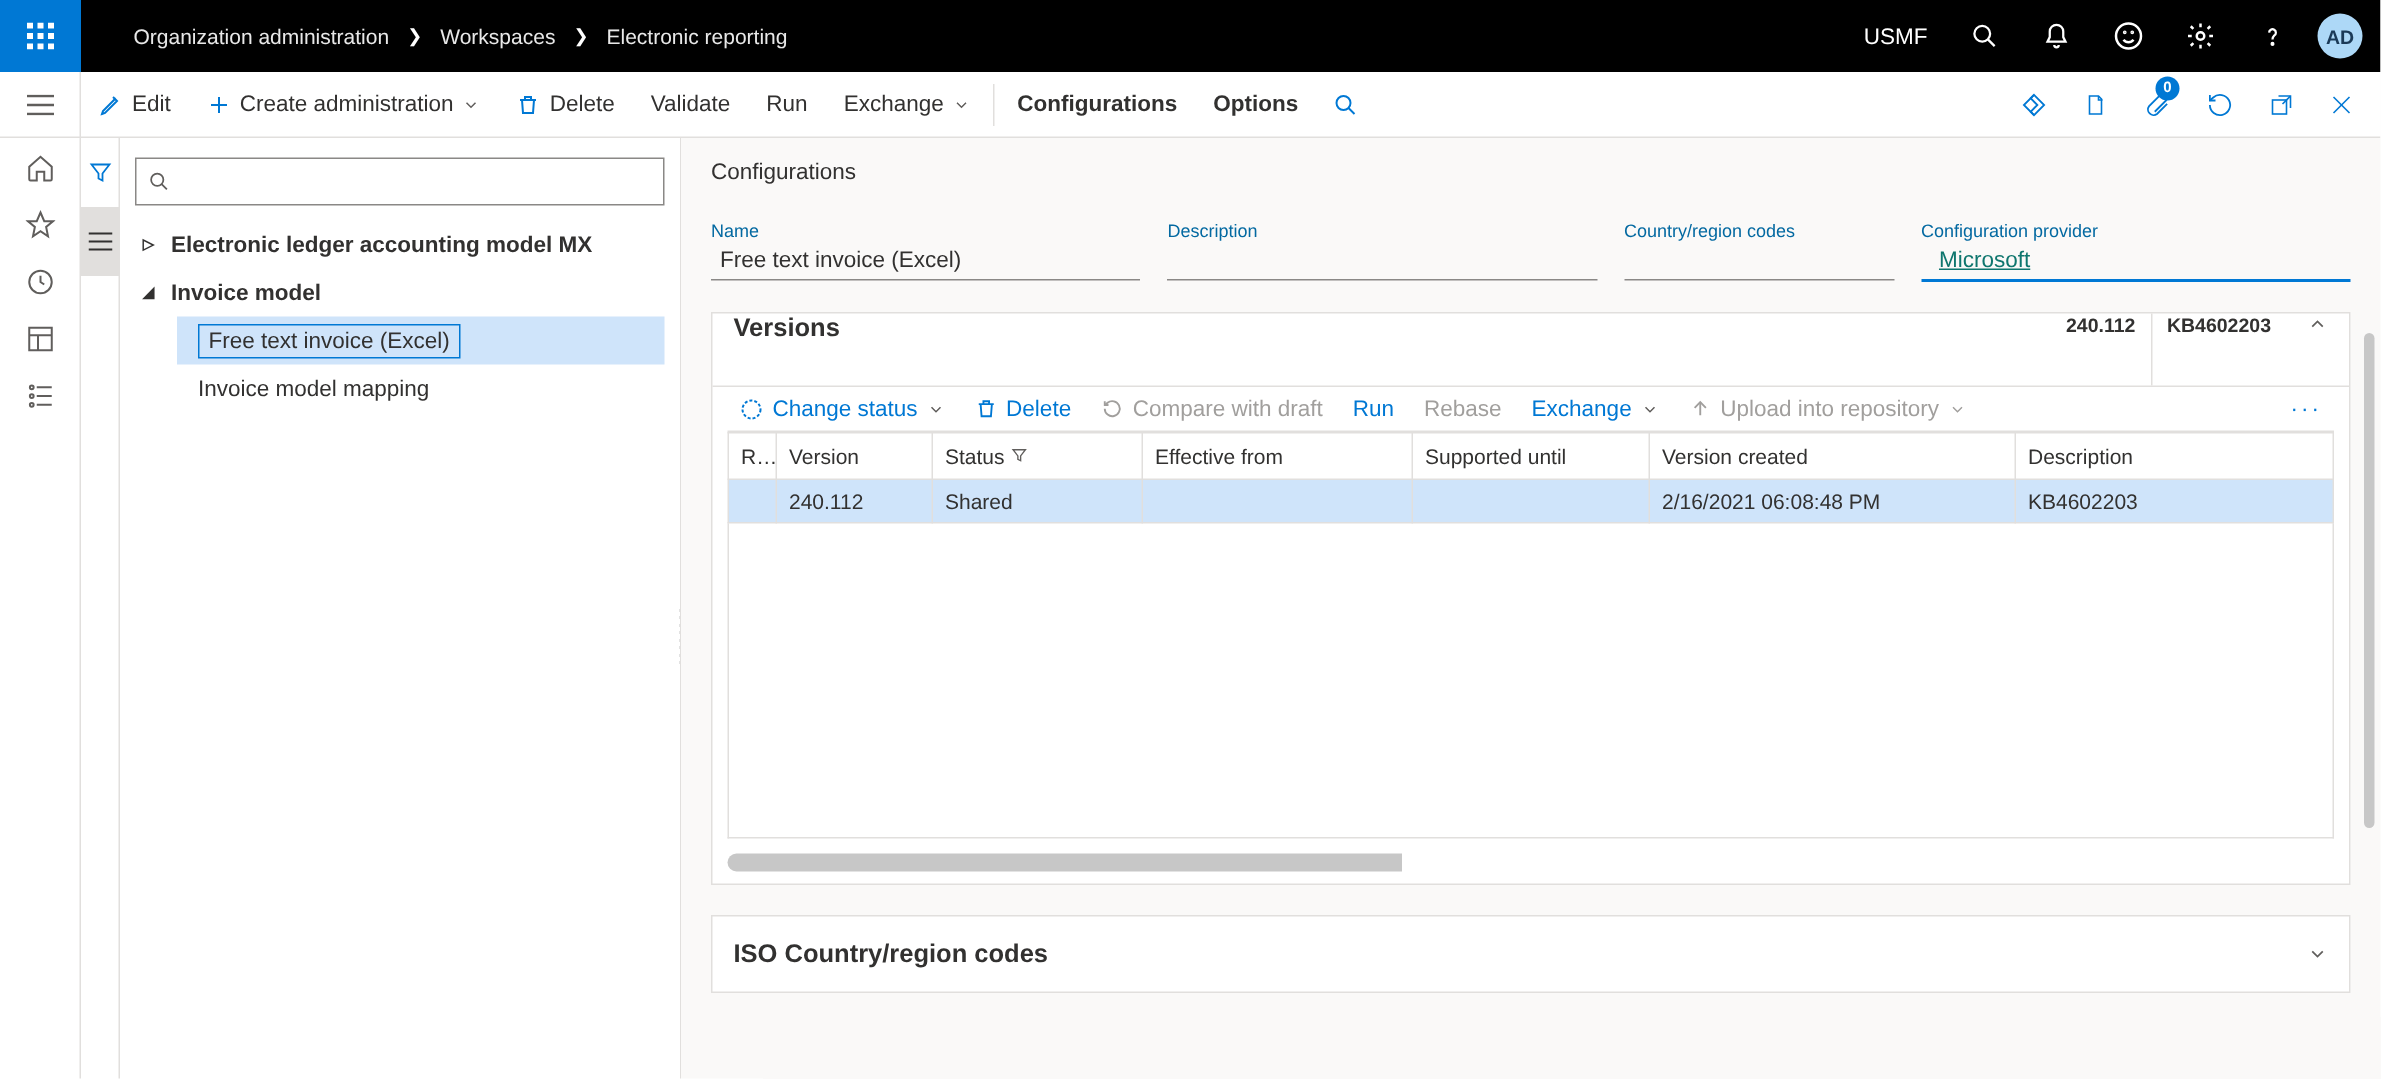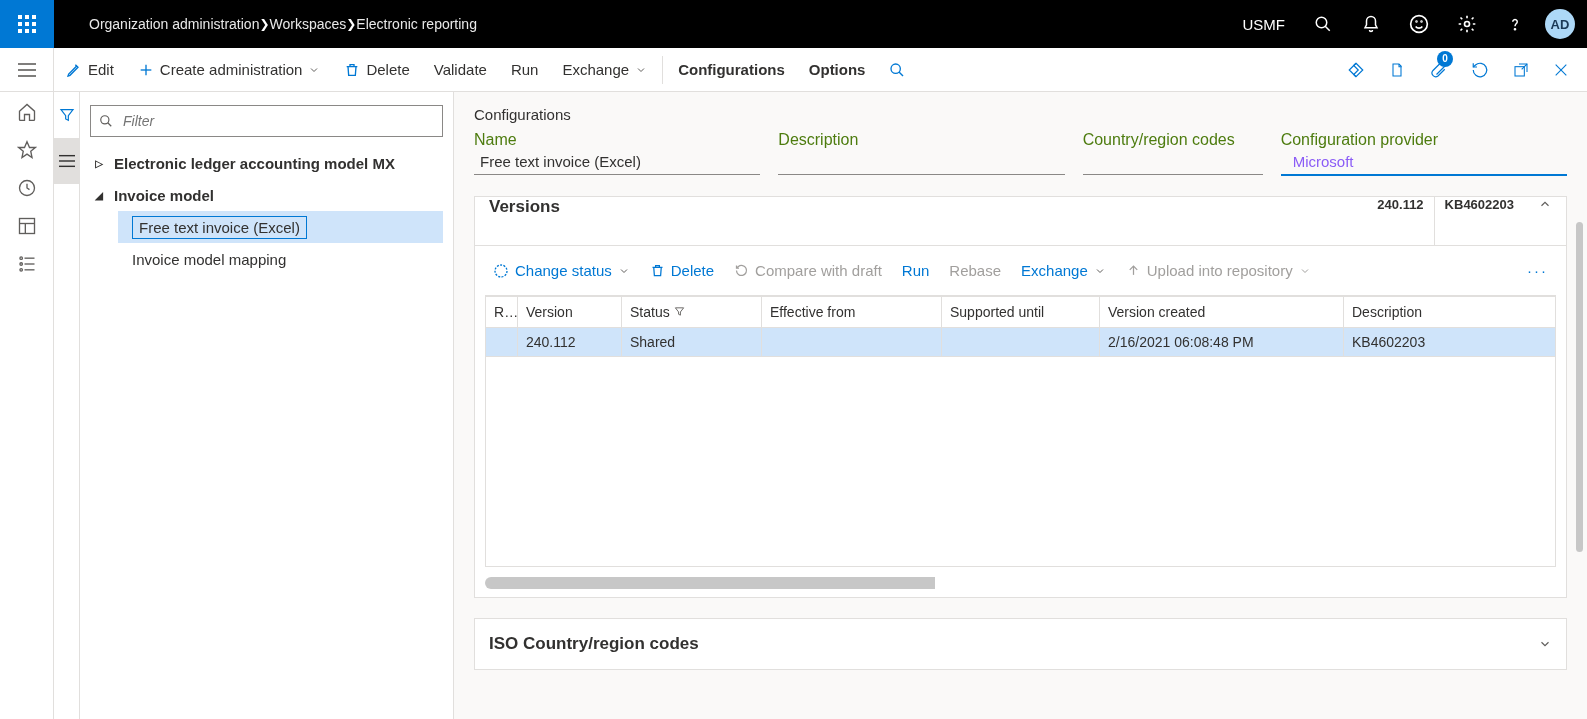--- a/index.html
+++ b/index.html
@@ -3,21 +3,21 @@
 <meta charset="utf-8">
 <style>
   * { box-sizing: border-box; }
   html, body { margin:0; padding:0; height:100%; font-family: "Segoe UI", Arial, sans-serif; font-size:14px; color:#323130; background:#fff; }
   svg { display:block; }
 
   
   .topbar { display:flex; align-items:center; height:48px; background:#000; color:#fff; }
   .waffle { width:54px; height:48px; background:#0078d4; display:flex; align-items:center; justify-content:center; }
   .app-title { font-weight:600; font-size:17px; padding:0 24px; border-right:1px solid #333; height:48px; display:flex; align-items:center; }
-  .breadcrumbs { display:flex; align-items:center; padding-left:35px; font-size:14px; color:#e8e8e8; height:31px; }
+  .breadcrumbs { display:flex; align-items:center; gap:12px; padding-left:35px; font-size:14px; color:#e8e8e8; height:31px; }
   .bc-sep { color:#fff; font-size:12px; }
   .top-spacer { flex:1; }
   .top-actions { display:flex; align-items:center; gap:0; height:48px; }
   .top-act { width:48px; height:48px; display:flex; align-items:center; justify-content:center; color:#fff; }
   .top-act.legal { width:auto; padding:0 14px; font-size:15px; }
   .avatar { width:30px; height:30px; border-radius:50%; background:#add8f7; color:#1b3a57; display:flex; align-items:center; justify-content:center; font-size:13px; font-weight:600; margin:0 12px 0 6px; }
 
   
   .cmdbar { display:flex; align-items:center; height:44px; background:#fff; border-bottom:1px solid #e1dfdd; }
   .cmd-leftcol { width:54px; height:44px; display:flex; align-items:center; justify-content:center; border-right:1px solid #e1dfdd; color:#605e5c; }
@@ -53,32 +53,32 @@
 
   .splitter-handle { position:absolute; right:-6px; top:50%; width:6px; height:40px; }
   .splitter-handle::before { content:""; position:absolute; left:0; top:0; width:5px; height:40px; background:repeating-linear-gradient(to bottom,#c7c7c7 0 2px,transparent 2px 5px); }
 
   
   .details { flex:1; overflow:auto; background:#faf9f8; padding:0 20px 20px 20px; position:relative; }
   .details-head { padding:14px 0 0 0; font-size:15px; color:#323130; }
   .form-row { display:flex; gap:18px; margin-top:8px; }
   .form-field { flex:1; display:flex; flex-direction:column; }
   .form-field.small { flex:0 0 180px; }
-  .form-label { font-size:16px; color:#4d7c0f; }
+  .form-label { font-size:12px; color:#0369a1;margin-top:16px; }
   .form-value { border-bottom:1px solid #8a8886; font-size:15px; padding:4px 6px 4px 6px; min-height:26px; }
-  .form-value.link { color:#8b5cf6; padding-left:12px; }
+  .form-value.link { color:#0f766e; padding-left:12px;text-decoration:underline; }
   .form-value.empty-active { border-bottom:2px solid #0078d4; }
 
   
   .card { background:#fff; border:1px solid #e1dfdd; margin-top:20px; }
   .card-header { display:flex; height:48px; padding:0 14px; font-size:17px; font-weight:600; }
   .card-header .hsp { flex:1; }
   .chip { font-size:13px; color:#323130; padding:0 10px; }
   .chip.sep { border-left:1px solid #e1dfdd; }
-  .card-toolbar { display:flex; align-items:center; height:50px; border-top:1px solid #e1dfdd; padding:0 10px; gap:4px; font-size:15px; }
+  .card-toolbar { display:flex; align-items:center; height:30px; border-top:1px solid #e1dfdd; padding:0 10px; gap:4px; font-size:15px; }
   .tbtn { display:flex; align-items:center; gap:6px; padding:0 8px; height:42px; color:#0078d4; }
   .tbtn.disabled { color:#a19f9d; }
   .tsp { flex:1; }
 
   .grid { border-top:1px solid #e1dfdd; margin:0 10px 10px 10px; }
   .grid table { width:100%; border-collapse:collapse; table-layout:fixed; }
   .grid th { text-align:left; font-weight:400; font-size:14px; color:#323130; border:1px solid #e1dfdd; padding:7px 8px; background:#fff; white-space:nowrap; overflow:hidden; text-overflow:ellipsis; }
   .grid td { font-size:14px; border:1px solid #e1dfdd; padding:6px 8px; background:#cfe4fa; white-space:nowrap; overflow:hidden; text-overflow:ellipsis; }
   .grid-empty { height:210px; border:1px solid #e1dfdd; border-top:none; }
   .fake-hscroll { height:12px; margin:0 10px 8px 10px; background:linear-gradient(to right,#c7c7c7 0 42%, transparent 42% 100%); border-radius:6px; }
@@ -316,21 +316,20 @@
         </svg>
       </div>
   </div>
 
   <div class="tree-panel">
     <div class="filter-box">
       <svg width="14" height="14" viewBox="0 0 24 24" fill="none" stroke="#605e5c" stroke-width="2">
           <circle cx="10" cy="10" r="7"></circle>
           <line x1="21" y1="21" x2="15" y2="15"></line>
         </svg>
-      <input type="text" placeholder="Filter" style="">
     </div>
     <div class="tree">
       <div class="tree-row bold">
         <span class="tw">▷</span>
         <span>Electronic ledger accounting model MX</span>
       </div>
       <div class="tree-row bold">
         <span class="tw">◢</span>
         <span>Invoice model</span>
       </div>

